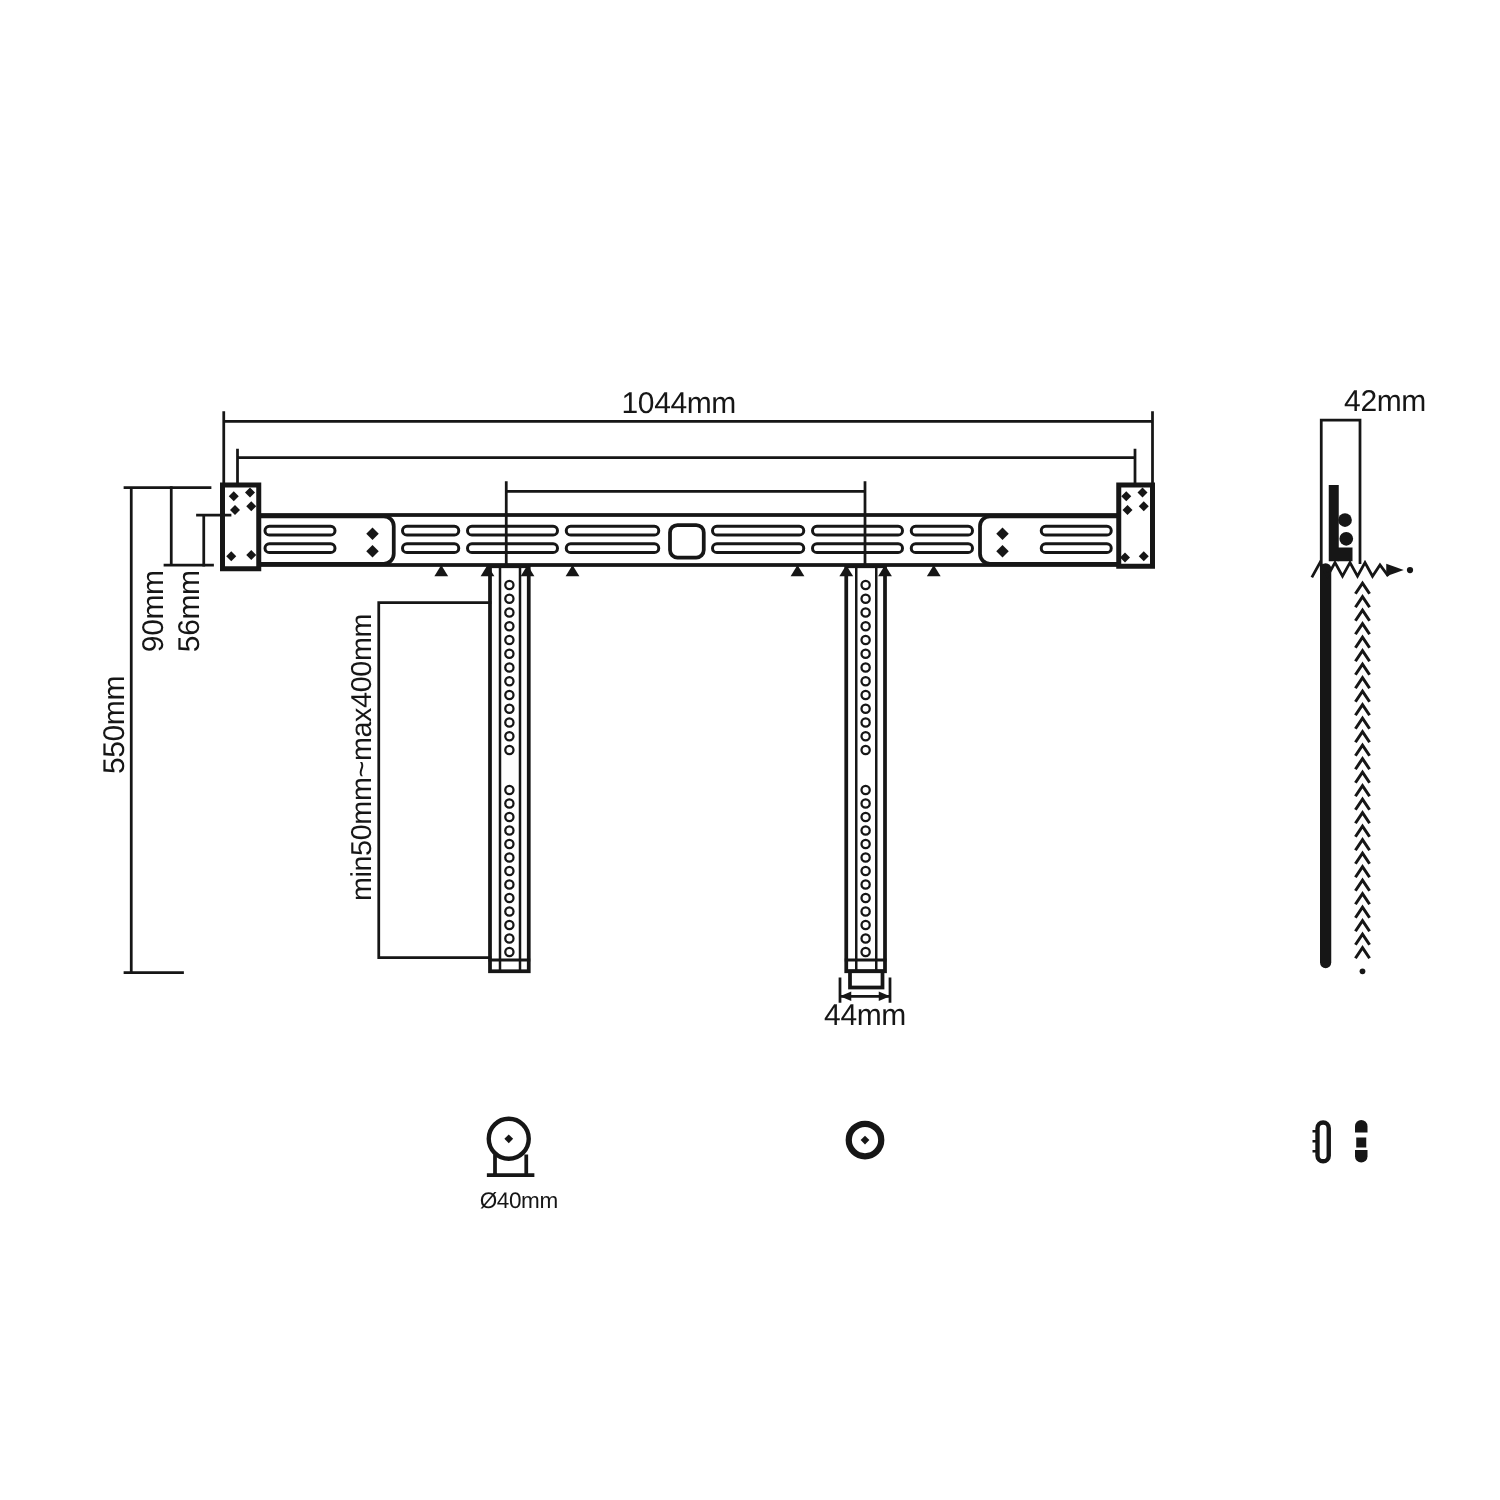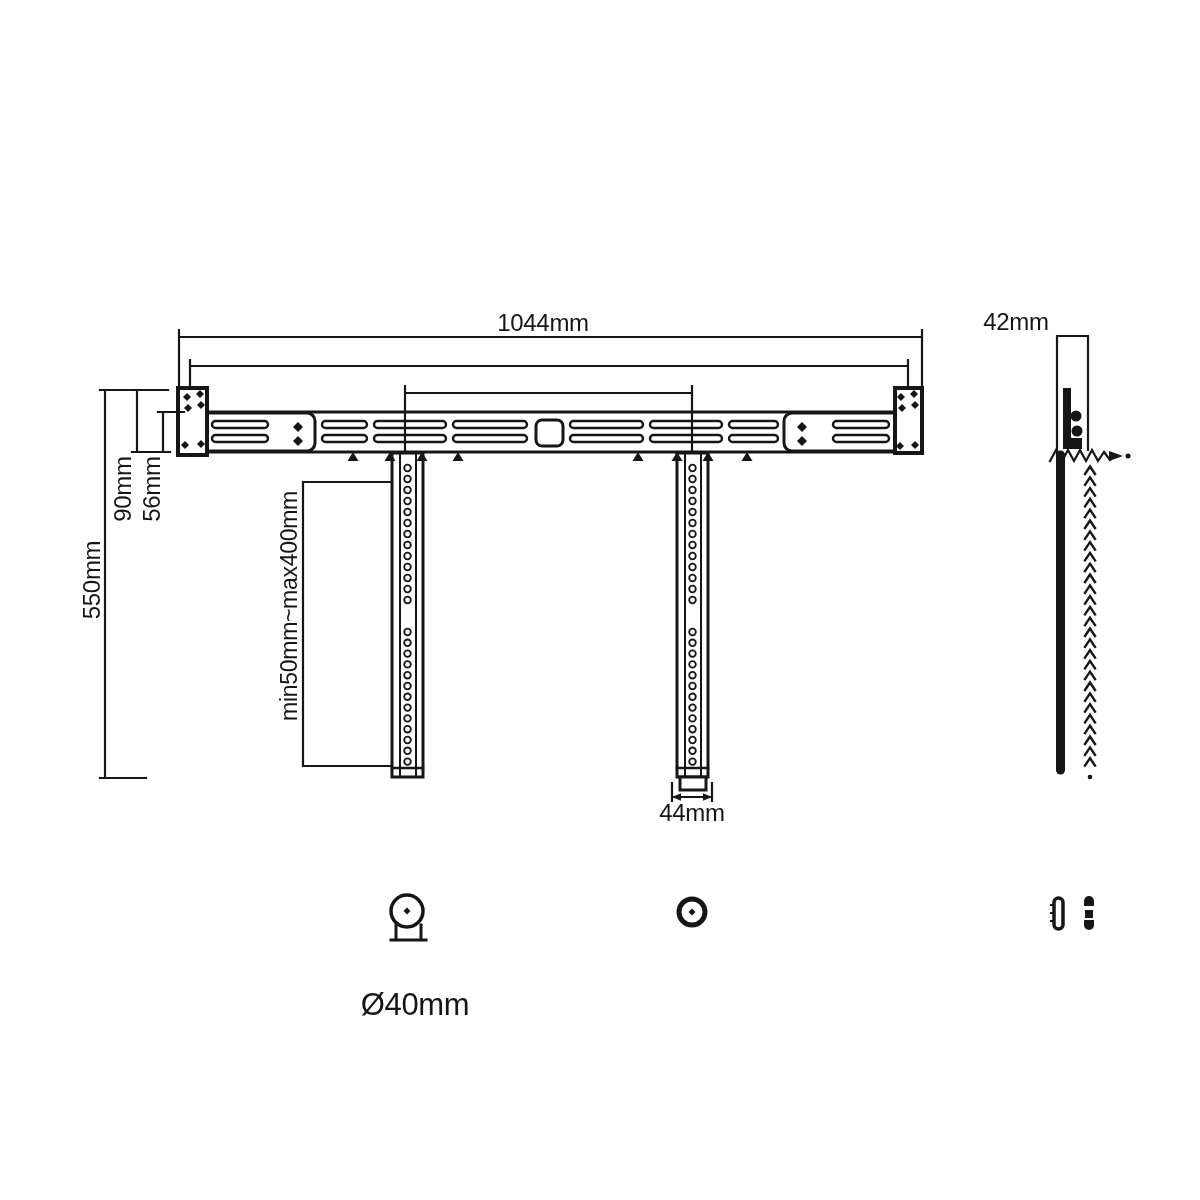--- a/index.html
+++ b/index.html
@@ -10,21 +10,21 @@
   svg{position:absolute;left:0;top:0;}
   .lbl{
     position:absolute;white-space:nowrap;color:#161616;
     font-family:"Liberation Sans", sans-serif;
     letter-spacing:-0.3px;
     transform:translate(-50%,-50%);
   }
   .lbl.rot{transform:translate(-50%,-50%) rotate(-90deg);}
   .f24{font-size:24px;}
   .f23{font-size:23px;}
-  .f26{font-size:31px;margin-top:44px;}
+  .f26{font-size:18px;}
 </style>
 </head>
 <body>
 
 <div class="canvas">
 
   <svg width="1200" height="1200" viewBox="0 0 1200 1200">
     <g stroke="#161616" fill="none" stroke-linecap="square">
 
       <g>
@@ -257,15 +257,15 @@
       </g>
     </g>
   </svg>
 
   <div class="lbl f24" style="left:543px;top:323px;">1044mm</div>
   <div class="lbl rot f24" style="left:92px;top:580px;">550mm</div>
   <div class="lbl rot f24" style="left:123px;top:489px;">90mm</div>
   <div class="lbl rot f24" style="left:152px;top:489px;">56mm</div>
   <div class="lbl rot f23" style="left:289px;top:606px;">min50mm~max400mm</div>
   <div class="lbl f24" style="left:692px;top:813px;">44mm</div>
-  <div class="lbl f24" style="left:1016px;top:322px;">42mm</div>
+  <div class="lbl f24" style="left:1108px;top:322px;">42mm</div>
   <div class="lbl f26" style="left:415px;top:961px;">Ø40mm</div>
 </div>
 
 </body></html>

